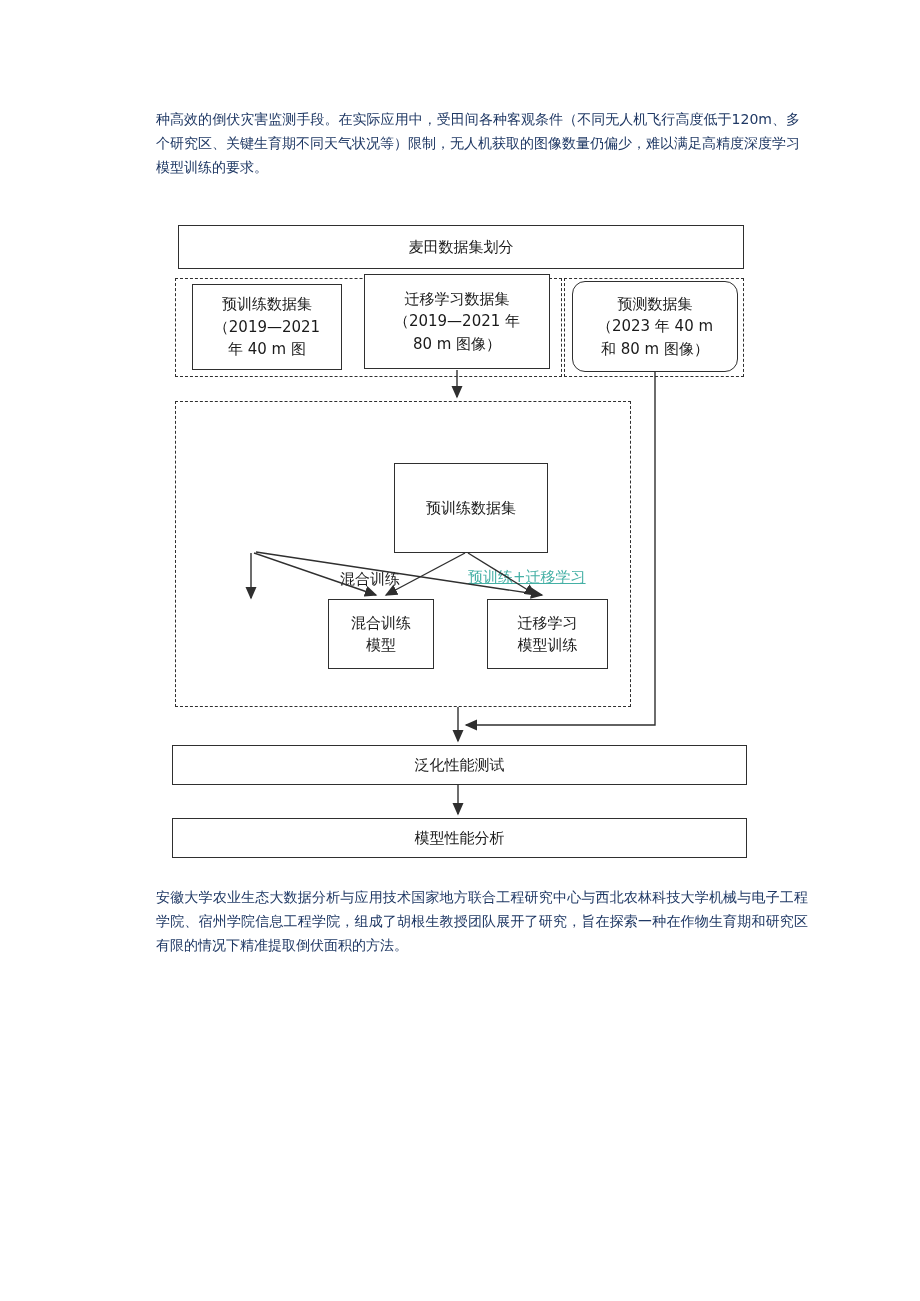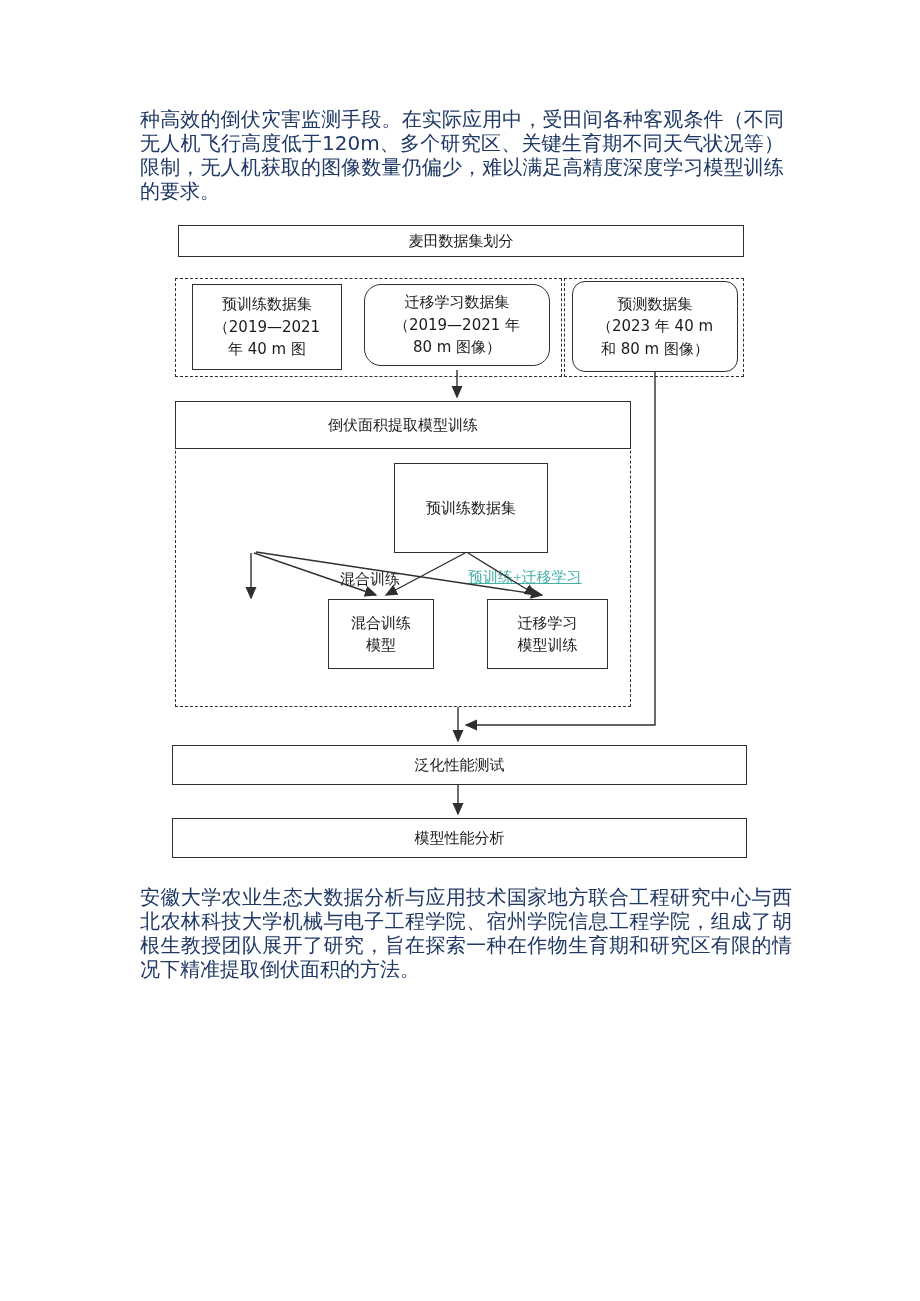--- a/index.html
+++ b/index.html
@@ -8,23 +8,24 @@
     --diagram-line:#2f2f2f;
   }
   *{margin:0;padding:0;box-sizing:border-box;}
   html,body{background:#ffffff;}
   body{
     width:920px;height:1301px;position:relative;
     font-family:"DejaVu Sans","Liberation Sans",sans-serif;
   }
   .para{
     position:absolute;
-    font-size:20px;line-height:24px;
+    font-size:14px;line-height:24px;
     color:var(--body-text,#1f3864);
     text-align:justify;
+    margin-left:16px;
   }
   .intro{left:140px;top:107px;width:644px;}
   .closing{left:140px;top:885px;width:652px;}
   .flowchart{
     position:absolute;left:170px;top:221px;width:580px;height:650px;
   }
   .box{
     position:absolute;
     border:1.5px solid var(--diagram-line,#2f2f2f);
     background:#ffffff;
@@ -53,42 +54,41 @@
     stroke:var(--diagram-line,#2f2f2f);stroke-width:1.4;fill:none;
   }
 </style>
 </head>
 <body>
 
 <p class="para intro">种高效的倒伏灾害监测手段。在实际应用中，受田间各种客观条件（不同无人机飞行高度低于120m、多个研究区、关键生育期不同天气状况等）限制，无人机获取的图像数量仍偏少，难以满足高精度深度学习模型训练的要求。</p>
 
 <div class="flowchart">
 
-  <div class="box" style="left:8px;top:4px;width:566px;height:32px;">麦田数据集划分</div>
+  <div class="box" style="left:8px;top:4px;width:566px;height:44px;">麦田数据集划分</div>
 
   <div class="dashed" style="left:5px;top:57px;width:387px;height:99px;"></div>
   <div class="dashed" style="left:394px;top:57px;width:180px;height:99px;"></div>
 
   <div class="box" style="left:22px;top:63px;width:150px;height:86px;">预训练数据集
 （2019—2021
 年 40 m 图</div>
-  <div class="box" style="left:194px;top:63px;width:186px;height:82px;border-radius:17px;">迁移学习数据集
+  <div class="box" style="left:194px;top:53px;width:186px;height:95px;">迁移学习数据集
 （2019—2021 年
 80 m 图像）</div>
   <div class="box" style="left:402px;top:60px;width:166px;height:91px;border-radius:13px;">预测数据集
 （2023 年 40 m
 和 80 m 图像）</div>
 
   <div class="dashed" style="left:5px;top:180px;width:456px;height:306px;"></div>
-  <div class="box" style="left:5px;top:180px;width:456px;height:48px;">倒伏面积提取模型训练</div>
 
   <div class="box" style="left:224px;top:242px;width:154px;height:90px;">预训练数据集</div>
 
   <span class="floating-label" style="left:170px;top:349px;">混合训练</span>
-  <span class="link-label" style="left:298px;top:347px;font-family:Liberation Serif, serif;">预训练+迁移学习</span>
+  <span class="link-label" style="left:298px;top:347px;">预训练+迁移学习</span>
 
   <div class="box" style="left:158px;top:378px;width:106px;height:70px;">混合训练
 模型</div>
   <div class="box" style="left:317px;top:378px;width:121px;height:70px;">迁移学习
 模型训练</div>
 
   <div class="box" style="left:2px;top:524px;width:575px;height:40px;">泛化性能测试</div>
   <div class="box" style="left:2px;top:597px;width:575px;height:40px;">模型性能分析</div>
 
   <svg class="arrows" viewBox="0 0 580 650">

